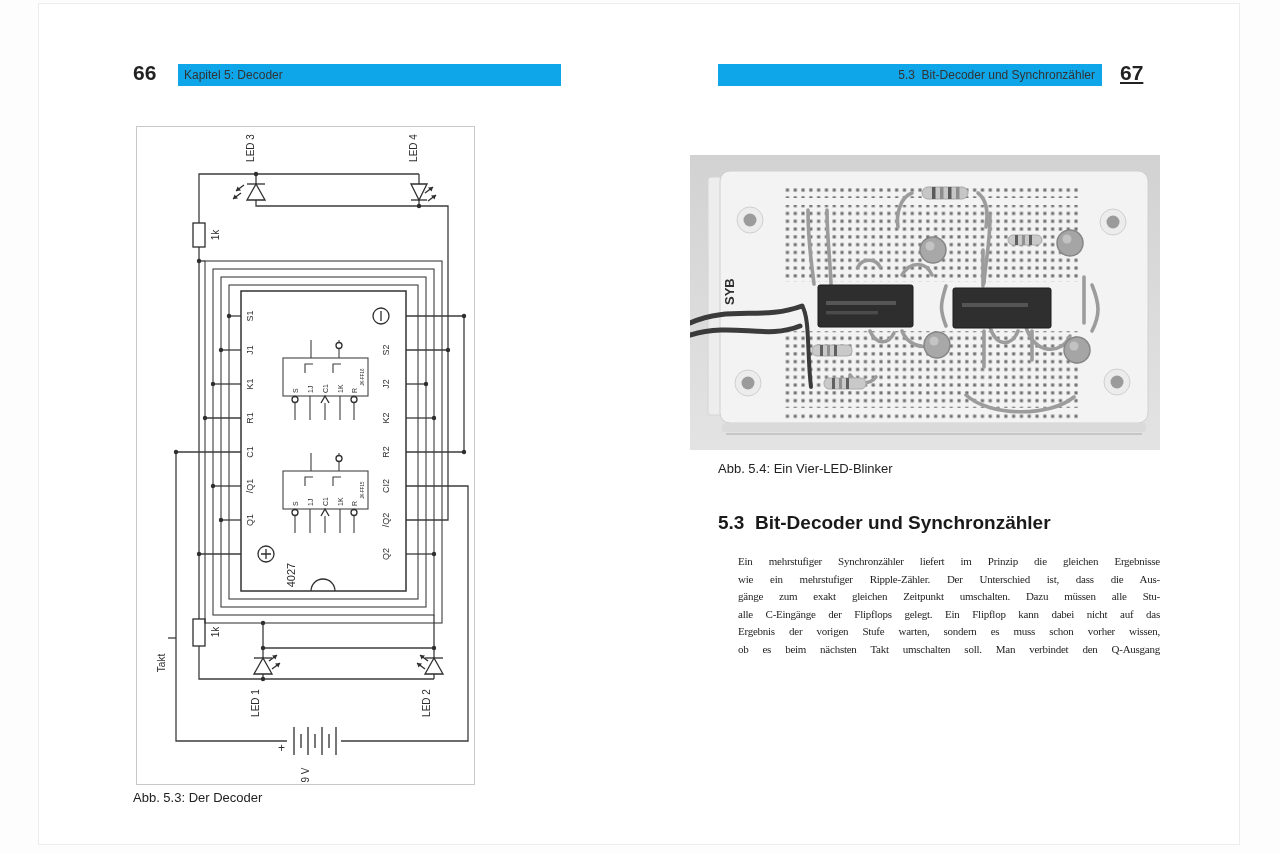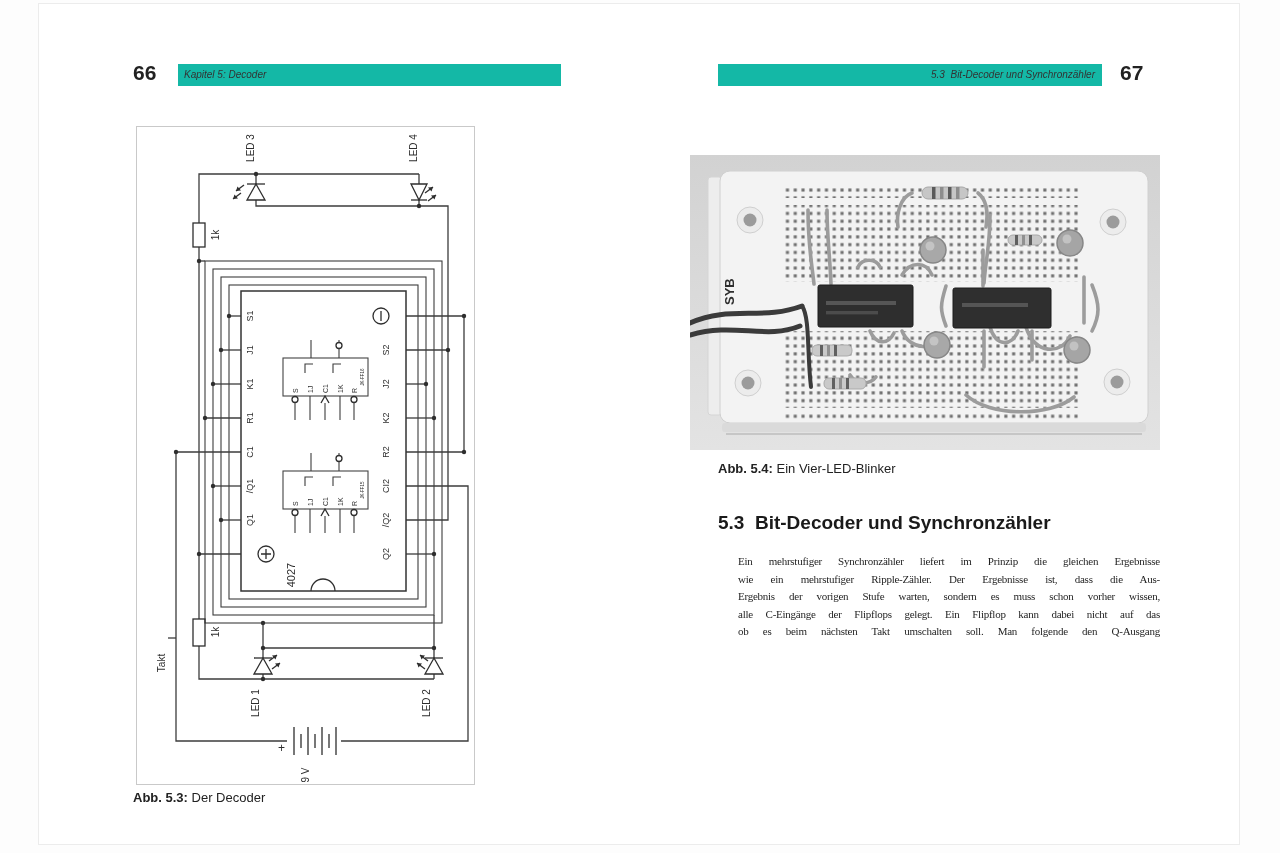--- a/index.html
+++ b/index.html
@@ -1,26 +1,26 @@
 <!DOCTYPE html>
 <html><head>
 <meta charset="utf-8">
 <style>
   * { margin:0; padding:0; box-sizing:border-box; }
   html,body { width:1280px; height:853px; background:#ffffff; font-family:"Liberation Sans",sans-serif; }
   .stage { position:relative; width:1280px; height:853px; overflow:hidden; background:#fdfdfd; }
   .spread { position:absolute; left:38px; top:3px; width:1202px; height:842px; background:#ffffff; border:1px solid #ececec; }
   .abs { position:absolute; }
   .pagenum { font-size:21px; font-weight:bold; color:#222; }
-  .headbar { height:22px; background:#14b8a6; color:#333; font-style:italic; font-size:10px; line-height:22px; }
+  .headbar { height:22px; background:#0ea5e9; color:#333; font-size:12px; line-height:22px; }
   .headbar.left-bar { padding-left:6px; }
   .headbar.right-bar { text-align:right; padding-right:7px; white-space:pre-wrap; }
   .figure-frame { border:1px solid #c9c9c9; background:#fff; }
   .caption { font-size:13px; color:#222; }
-  .caption b { font-weight:bold; }
+  .caption b { font-weight:normal; }
   .section-title { font-size:19px; font-weight:bold; color:#1a1a1a; white-space:pre-wrap; }
   .bodytext { width:442px; color:#1f1f1f; font-family:"Liberation Serif",serif; }
   .bodyline { font-size:11px; line-height:17.5px; height:17.5px; letter-spacing:-0.25px;
               text-align:justify; text-align-last:justify; overflow:hidden; white-space:nowrap;margin-left:20px; }
   .bodyline.last { text-align-last:left; }
   svg text { font-family:"Liberation Sans",sans-serif; fill:#2e2e2e; }
   .wire { stroke:#3c3c3c; stroke-width:1.3; fill:none; }
   .wire2 { stroke:#3c3c3c; stroke-width:1.1; fill:none; }
   .dot { fill:#2e2e2e; }
   .sym { stroke:#2e2e2e; stroke-width:1.3; fill:none; }
@@ -241,21 +241,21 @@
       </g>
     </svg>
   </div>
 
   <div class="abs caption" style="left:133px; top:790px;">
     <b>Abb. 5.3:</b>
     <span>Der Decoder</span>
   </div>
 
   <div class="abs headbar right-bar" style="left:718px; top:64px; width:384px;">5.3  Bit-Decoder und Synchronzähler</div>
-  <div class="abs pagenum" style="left:1120px; top:61px;">67</div>
+  <div class="abs pagenum" style="left:1120px; top:61px;text-decoration:underline;">67</div>
 
   <div class="abs" style="left:690px; top:155px; width:470px; height:295px;">
     <svg width="470" height="295" viewBox="0 0 470 295">
       <defs>
         <linearGradient id="bgGrad" x1="0" y1="0" x2="0" y2="1">
           <stop offset="0" stop-color="#d2d2d2"></stop>
             <stop offset="1" stop-color="#e3e3e3"></stop>
         </linearGradient>
         <pattern id="holes" width="7.8" height="7.8" patternUnits="userSpaceOnUse">
           <rect width="7.8" height="7.8" fill="none"></rect>
@@ -361,18 +361,19 @@
 
   <div class="abs caption" style="left:718px; top:461px;">
     <b>Abb. 5.4:</b>
     <span>Ein Vier-LED-Blinker</span>
   </div>
 
   <div class="abs section-title" style="left:718px; top:512px;">5.3  Bit-Decoder und Synchronzähler</div>
 
   <div class="abs bodytext" style="left:718px; top:553px;">
     <div class="bodyline">Ein mehrstufiger Synchronzähler liefert im Prinzip die gleichen Ergebnisse</div>
-    <div class="bodyline">wie ein mehrstufiger Ripple-Zähler. Der Ergebnisse ist, dass die Aus-</div>
+    <div class="bodyline">wie ein mehrstufiger Ripple-Zähler. Der Unterschied ist, dass die Aus-</div>
+    <div class="bodyline">gänge zum exakt gleichen Zeitpunkt umschalten. Dazu müssen alle Stu-</div>
+    <div class="bodyline">alle C-Eingänge der Flipflops gelegt. Ein Flipflop kann dabei nicht auf das</div>
     <div class="bodyline">Ergebnis der vorigen Stufe warten, sondern es muss schon vorher wissen,</div>
-    <div class="bodyline">alle C-Eingänge der Flipflops gelegt. Ein Flipflop kann dabei nicht auf das</div>
-    <div class="bodyline">ob es beim nächsten Takt umschalten soll. Man folgende den Q-Ausgang</div>
+    <div class="bodyline">ob es beim nächsten Takt umschalten soll. Man verbindet den Q-Ausgang</div>
   </div>
 </div>
 
 </body></html>

